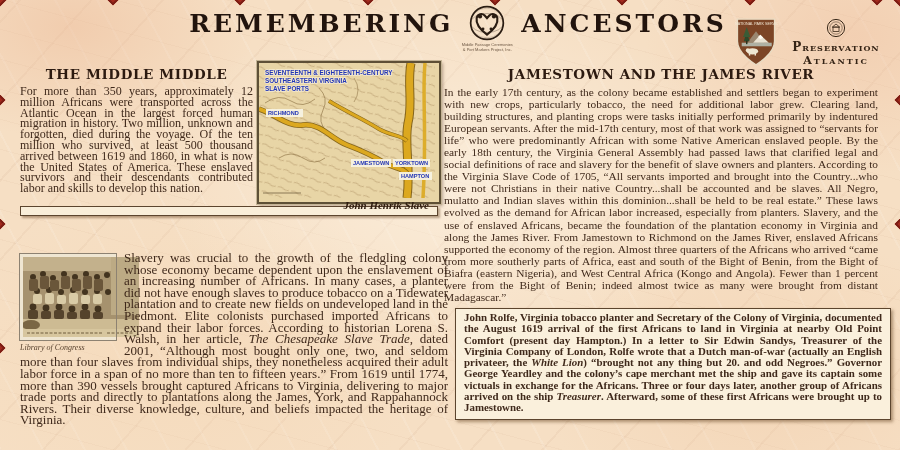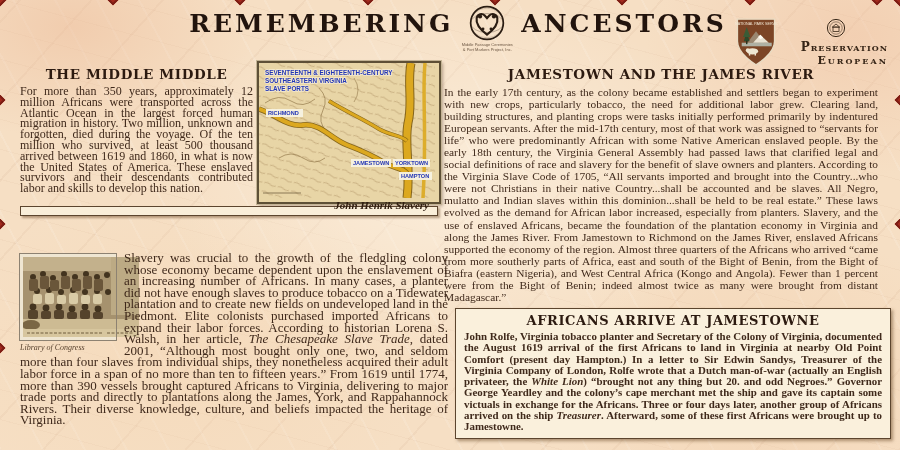--- a/index.html
+++ b/index.html
@@ -19,21 +19,21 @@
   }
   .edge-mark{position:absolute;width:12px;height:12px;background:#a32a1e;transform:rotate(45deg);box-shadow:inset 0 0 0 2px #7c1d14;}
   
   .masthead{position:absolute;left:0;top:4px;width:100%;text-align:center;padding-left:8px;}
   .masthead-inner{display:inline-flex;align-items:center;gap:14px;}
   .title-word{font-family:"DejaVu Serif",serif;font-weight:bold;font-size:25px;letter-spacing:3px;color:#22140d;}
   .sankofa-wrap{position:relative;width:40px;height:38px;}
   .sankofa-caption{position:absolute;left:-28px;top:39px;width:96px;font-size:4px;line-height:4.5px;color:#6b5642;text-align:center;font-family:"Liberation Sans",sans-serif;}
   
   .nps-logo{position:absolute;right:122px;top:17px;width:44px;height:50px;}
-  .pv-block{position:absolute;right:12px;top:18px;width:104px;text-align:right;}
+  .pv-block{position:absolute;right:12px;top:18px;width:104px;text-align:center;}
   .pv-seal{display:block;margin:0 auto 2px auto;}
   .pv-line1{font-family:"DejaVu Serif",serif;font-variant:small-caps;font-weight:bold;font-size:12px;letter-spacing:1px;color:#3524160;color:#352416;}
   .pv-line2{font-family:"DejaVu Serif",serif;font-variant:small-caps;font-weight:bold;font-size:11px;letter-spacing:2px;color:#352416;}
   
   h2{font-family:"DejaVu Serif",serif;font-size:13.5px;letter-spacing:.6px;color:#2c1a10;text-align:center;margin:0 0 4px 0;}
   .body-text{font-size:12px;line-height:10.9px;text-align:justify;margin:0;}
   .left-col{position:absolute;left:20px;top:66px;width:233px;}
   .left-col .body-text{line-height:10.8px;}
   .right-col{position:absolute;left:444px;top:66px;width:434px;}
   .right-col .body-text{line-height:12.05px;font-size:11.4px;}
@@ -121,21 +121,21 @@
   </svg>
 
   <div class="pv-block">
     <svg class="pv-seal" width="20" height="20" viewBox="0 0 20 20">
       <circle cx="10" cy="10" r="8.6" fill="none" stroke="#3a2a1a" stroke-width="1"></circle>
       <circle cx="10" cy="10" r="6.2" fill="none" stroke="#3a2a1a" stroke-width="0.5"></circle>
       <rect x="7" y="9" width="6" height="4.5" fill="none" stroke="#3a2a1a" stroke-width="0.8"></rect>
       <polygon points="6.2,9.2 10,6 13.8,9.2" fill="none" stroke="#3a2a1a" stroke-width="0.8"></polygon>
     </svg>
     <div class="pv-line1">Preservation</div>
-    <div class="pv-line2">European</div>
+    <div class="pv-line2">Atlantic</div>
   </div>
 
   <div class="left-col">
     <h2>THE MIDDLE MIDDLE</h2>
     <p class="body-text">For more than 350 years, approximately 12 million Africans were transported across the Atlantic Ocean in the largest forced human migration in history. Two million, unknown and forgotten, died during the voyage. Of the ten million who survived, at least 500 thousand arrived between 1619 and 1860, in what is now the United States of America. These enslaved survivors and their descendants contributed labor and skills to develop this nation.</p>
   </div>
 
   <div class="map-fig">
     <svg width="176" height="135" viewBox="0 0 176 135">
       <defs>
@@ -171,21 +171,21 @@
       <rect x="134" y="96" width="37" height="8" fill="#f7f2e2" opacity="0.95"></rect>
       <text class="map-label" x="136" y="102">YORKTOWN</text>
       <rect x="140" y="109" width="33" height="8" fill="#f7f2e2" opacity="0.95"></rect>
       <text class="map-label" x="142" y="115">HAMPTON</text>
       <rect x="3" y="127" width="42" height="4" fill="#d8c folk" opacity="0"></rect>
       <path d="M4,130 h38" stroke="#6c5a3a" stroke-width="1.6" opacity="0.5"></path>
     </svg>
   </div>
 
   <div class="quote-box">
-    <span class="quote-attr">John Henrik Slavery</span>
+    <span class="quote-attr">John Henrik Slave</span>
   </div>
 
   <div class="slavery">
     <figure class="photo-fig" style="margin:2px 8px 0 0;">
       <div class="photo-frame">
         <svg width="116" height="80" viewBox="0 0 116 80">
           <rect width="116" height="80" fill="#a6926e"></rect>
           <rect x="0" y="0" width="116" height="14" fill="#c3b18c"></rect>
           <rect x="88" y="0" width="28" height="58" fill="#bcaa84"></rect>
           <rect x="0" y="62" width="116" height="10" fill="#cdbb93"></rect>
@@ -247,17 +247,16 @@
     </figure>
     <p class="body-text"><span>Slavery was crucial to the growth of the fledgling colony whose economy became dependent upon the enslavement of an increasing number of Africans.  In many cases, a planter did not have enough slaves to produce tobacco on a Tidewater plantation and to create new fields on undeveloped land in the Piedmont. Elite colonists purchased imported Africans to expand their labor forces. According to historian Lorena S. Walsh, in her article, </span><span class="ital">The Chesapeake Slave Trade</span><span>, dated 2001, “Although most bought only one, two, and seldom more than four slaves from individual ships, they nonetheless acquired their adult labor force in a span of no more than ten to fifteen years.” From 1619 until 1774, more than 390 vessels brought captured Africans to Virginia, delivering to major trade ports and directly to plantations along the James, York, and Rappahannock Rivers. Their diverse knowledge, culture, and beliefs impacted the heritage of Virginia.</span></p>
   </div>
 
   <div class="right-col">
     <h2>JAMESTOWN AND THE JAMES RIVER</h2>
     <p class="body-text">In the early 17th century, as the colony became established and settlers began to experiment with new crops, particularly tobacco, the need for additional labor grew.  Clearing land, building structures, and planting crops were tasks initially performed primarily by indentured European servants. After the mid-17th century, most of that work was assigned to “servants for life” who were predominantly African with some Native American enslaved people.  By the early 18th century, the Virginia General Assembly had passed laws that clarified legal and social definitions of race and slavery for the benefit of slave owners and planters.  According to the Virginia Slave Code of 1705, “All servants imported and brought into the Country...who were not Christians in their native Country...shall be accounted and be slaves.  All Negro, mulatto and Indian slaves within this dominion...shall be held to be real estate.”  These laws evolved as the demand for African labor increased, especially from planters.  Slavery, and the use of enslaved Africans, became the foundation of the plantation economy in Virginia and along the James River.  From Jamestown to Richmond on the James River, enslaved Africans supported the economy of the region.  Almost three quarters of the Africans who arrived “came from more southerly parts of Africa, east and south of the Bight of Benin, from the Bight of Biafra (eastern Nigeria), and West Central Africa (Kongo and Angola).  Fewer than 1 percent were from the Bight of Benin; indeed almost twice as many were brought from distant Madagascar.”</p>
   </div>
 
   <div class="jbox">
-    <h2>AFRICANS ARRIVE AT JAMESTOWNE</h2>
     <p class="body-text"><span>John Rolfe, Virginia tobacco planter and Secretary of the Colony of Virginia, documented the August 1619 arrival of the first Africans to land in Virginia at nearby Old Point Comfort (present day Hampton.)  In a letter to Sir Edwin Sandys,  Treasurer of the Virginia Company of London, Rolfe wrote that a Dutch man-of-war (actually an English privateer, the </span><span class="ital">White Lion</span><span>) “brought not any thing but 20. and odd Negroes.” Governor George Yeardley and the colony’s cape merchant met the ship and gave its captain some victuals in exchange for the Africans. Three or four days later, another group of Africans arrived on the ship </span><span class="ital">Treasurer</span><span>.  Afterward, some of these first Africans were brought up to Jamestowne.</span></p>
   </div>
 
 </div>
 
 </body></html>

